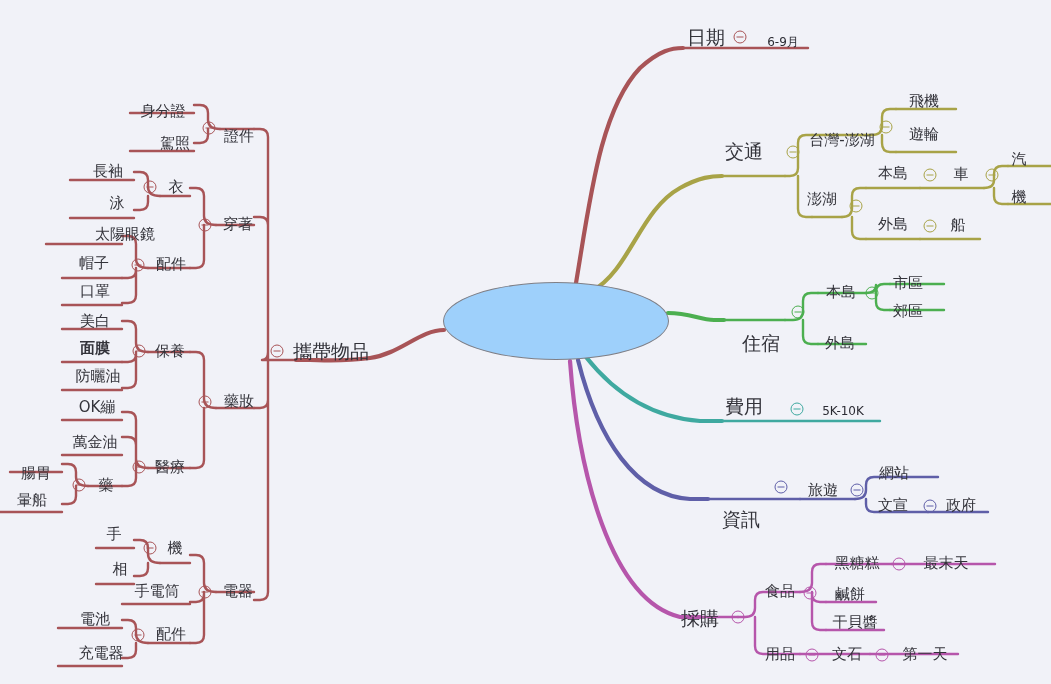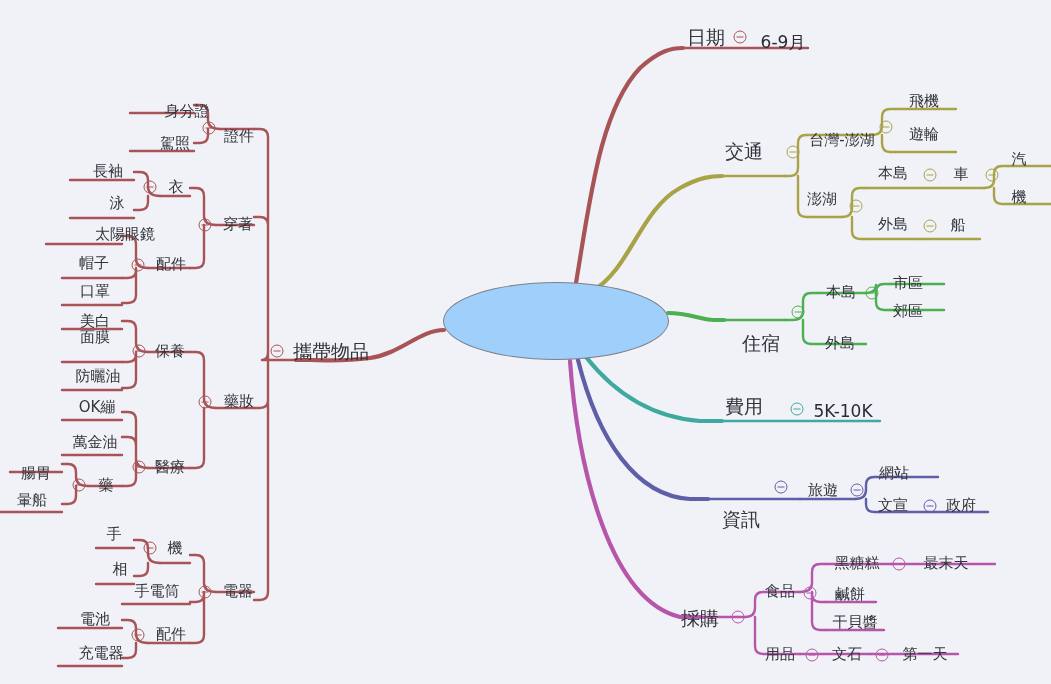--- a/index.html
+++ b/index.html
@@ -31,21 +31,21 @@
     transform: translate(-50%, -50%);
     text-align: center;
   }
   .lvl-root {
     font-size: 25px;
     color: #2f3138;
     letter-spacing: 1px;
   }
   .lvl-1 { font-size: 19px; }
   .lvl-2 { font-size: 15px; }
-  .leafval { font-size: 17px; color: #2b2b33; }
+  .leafval { font-size: 12px; color: #2b2b33; }
 
   .root-ellipse {
     position: absolute;
     left: 443px;
     top: 282px;
     width: 226px;
     height: 78px;
     border-radius: 50%;
     background: #9ed0fb;
     border: 1.4px solid #7f7f86;
@@ -333,21 +333,21 @@
 
   <div class="node-label lvl-1" style="left:331px; top:351px;">攜帶物品</div>
   <div class="collapse" style="left:277px; top:351px; border:1.3px solid #a85457;">
       <i style="display:block;position:absolute;left:2px;right:2px;top:4.5px;height:1.2px;background:#a85457;"></i>
     </div>
 
   <div class="node-label lvl-2" style="left:239px; top:136px;">證件</div>
   <div class="collapse" style="left:209px; top:128px; border:1.3px solid #a85457;">
       <i style="display:block;position:absolute;left:2px;right:2px;top:4.5px;height:1.2px;background:#a85457;"></i>
     </div>
-  <div class="node-label lvl-2" style="left:163px; top:111px;margin-left:24px;">身分證</div>
+  <div class="node-label lvl-2" style="left:163px; top:111px;">身分證</div>
   <div class="node-label lvl-2" style="left:175px; top:143px;">駕照</div>
 
   <div class="node-label lvl-2" style="left:238px; top:224px;">穿著</div>
   <div class="collapse" style="left:205px; top:225px; border:1.3px solid #a85457;">
       <i style="display:block;position:absolute;left:2px;right:2px;top:4.5px;height:1.2px;background:#a85457;"></i>
     </div>
   <div class="node-label lvl-2" style="left:176px; top:187px;">衣</div>
   <div class="collapse" style="left:150px; top:187px; border:1.3px solid #a85457;">
       <i style="display:block;position:absolute;left:2px;right:2px;top:4.5px;height:1.2px;background:#a85457;"></i>
     </div>
@@ -363,21 +363,21 @@
 
   <div class="node-label lvl-2" style="left:239px; top:401px;">藥妝</div>
   <div class="collapse" style="left:205px; top:402px; border:1.3px solid #a85457;">
       <i style="display:block;position:absolute;left:2px;right:2px;top:4.5px;height:1.2px;background:#a85457;"></i>
     </div>
   <div class="node-label lvl-2" style="left:170px; top:351px;">保養</div>
   <div class="collapse" style="left:139px; top:351px; border:1.3px solid #a85457;">
       <i style="display:block;position:absolute;left:2px;right:2px;top:4.5px;height:1.2px;background:#a85457;"></i>
     </div>
   <div class="node-label lvl-2" style="left:95px; top:321px;">美白</div>
-  <div class="node-label lvl-2" style="left:95px; top:337px;">面膜</div>
+  <div class="node-label lvl-2" style="left:95px; top:348px;font-weight:bold;">面膜</div>
   <div class="node-label lvl-2" style="left:98px; top:376px;">防曬油</div>
   <div class="node-label lvl-2" style="left:170px; top:467px;">醫療</div>
   <div class="collapse" style="left:139px; top:467px; border:1.3px solid #a85457;">
       <i style="display:block;position:absolute;left:2px;right:2px;top:4.5px;height:1.2px;background:#a85457;"></i>
     </div>
   <div class="node-label lvl-2" style="left:97px; top:407px;">OK繃</div>
   <div class="node-label lvl-2" style="left:95px; top:442px;">萬金油</div>
   <div class="node-label lvl-2" style="left:106px; top:485px;">藥</div>
   <div class="collapse" style="left:79px; top:485px; border:1.3px solid #a85457;">
       <i style="display:block;position:absolute;left:2px;right:2px;top:4.5px;height:1.2px;background:#a85457;"></i>

